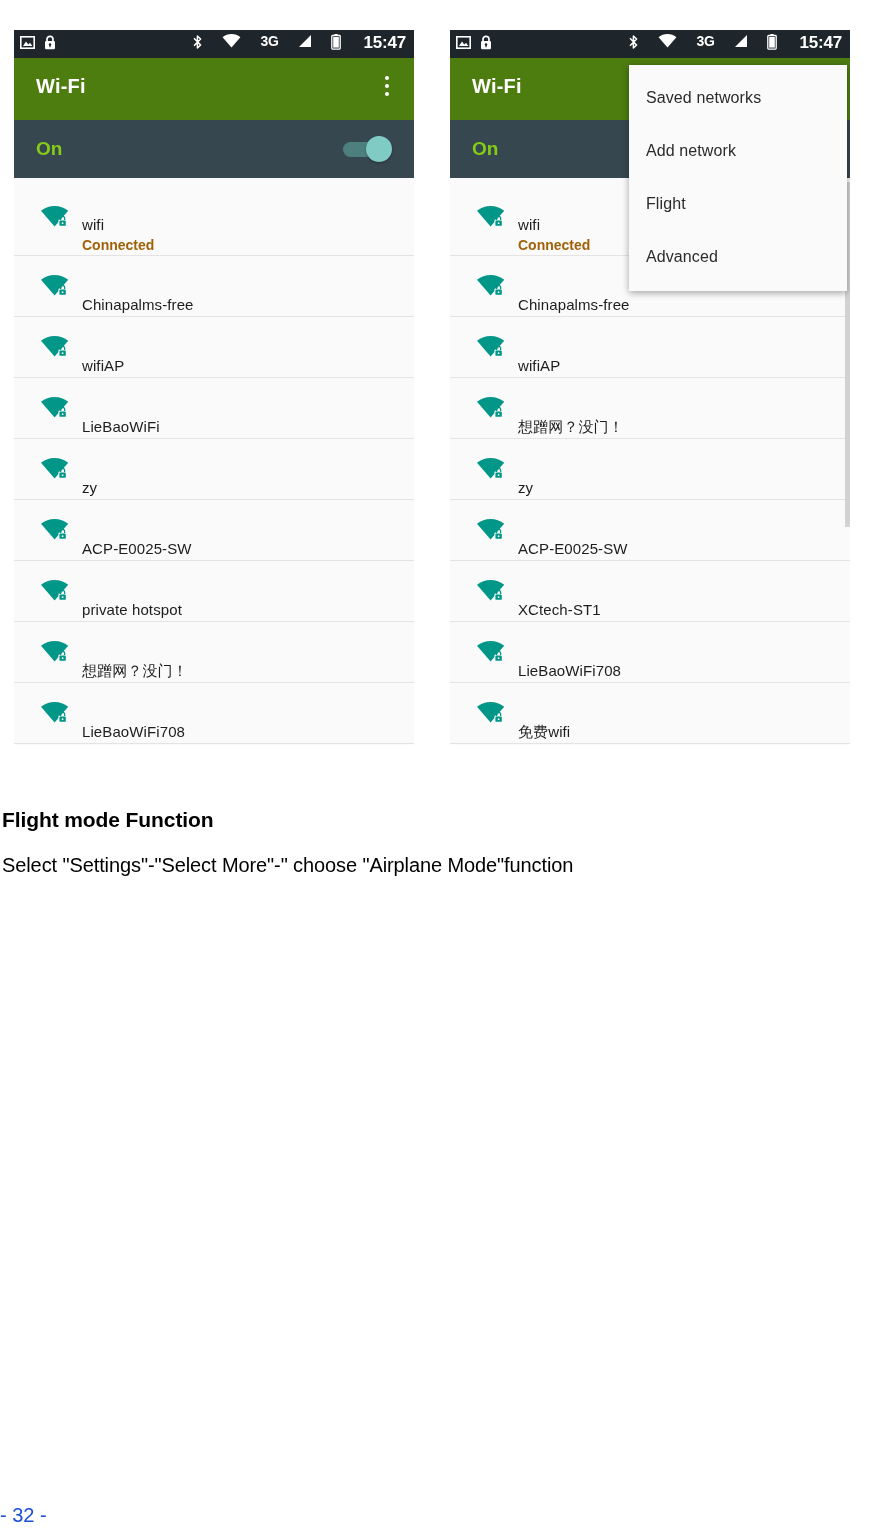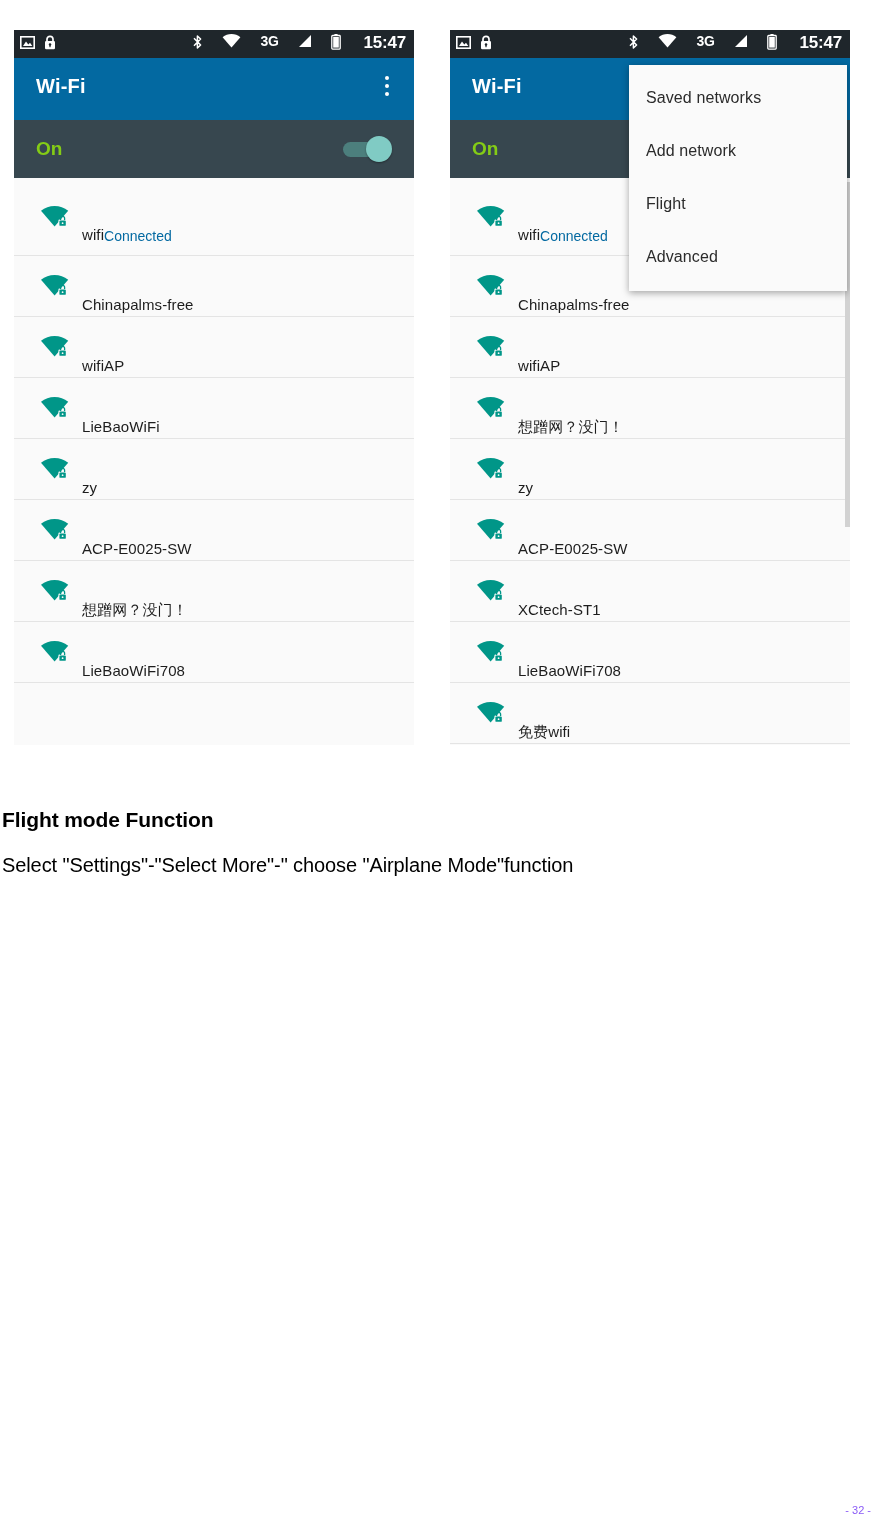--- a/index.html
+++ b/index.html
@@ -56,21 +56,21 @@
     font-weight: bold;
     color: #ffffff;
     margin-left: 4px;
     letter-spacing: -0.2px;
     line-height: 1;
   }
 
   
   .appbar {
     height: 62px;
-    background: #0369a1;
+    background: #4d7c0f;
     display: flex;
     align-items: center;
     padding: 0 16px 6px 22px;
     box-sizing: border-box;
     position: relative;
     gap: 16px;
   }
   .appbar-title {
     color: #ffffff;
     font-size: 20px;
@@ -152,32 +152,33 @@
     background: #fafafa;
   }
   .netrow.tall { height: 78px; }
   .netrow .wicon {
     width: 54px;
     flex: 0 0 54px;
     display: flex;
     justify-content: center;
     align-items: center;
   }
-  .netrow .txt { display: flex; flex-direction: row; justify-content: center; margin-top: 37px; }
+  .netrow .txt { display: flex; flex-direction: column; justify-content: center; margin-top: 37px; }
   .ssid {
     font-size: 15px;
     color: #1d1d1d;
     line-height: 19px;
     letter-spacing: 0.1px;
   }
   .substatus {
     font-size: 14px;
-    color: #0369a1;
+    color: #a16207;
     line-height: 19px;
     margin-top: 2px;
+    font-weight: bold;
   }
 
   
   .popupmenu {
     position: absolute;
     left: 179px;
     top: 35px;
     width: 218px;
     background: #fafafa;
     box-shadow: 0 2px 7px rgba(0,0,0,0.35);
@@ -223,23 +224,23 @@
     top: 854px;
     font-size: 20px;
     color: #000000;
     letter-spacing: -0.1px;
   }
   .page-footer {
     position: absolute;
     left: 0;
     right: 0;
     top: 1504px;
-    text-align: right;
-    font-size: 11px;
-    color: #8b5cf6;
+    text-align: left;
+    font-size: 20px;
+    color: #1d4ed8;
   }
 </style>
 </head>
 <body>
 
 <div class="phone" id="phone-left">
 
   <div class="statusbar">
     <div class="sb-left">
       <span>
@@ -392,20 +393,34 @@
         <span class="wicon">
           <svg width="30" height="24" viewBox="0 0 30 24">
             <path d="M1 5.8 L14.6 21.4 L28.2 5.8 A21.5 21.5 0 0 0 1 5.8 Z" fill="#009688"></path>
             <rect x="18.4" y="14.6" width="8.4" height="7" rx="1.2" fill="#fafafa"></rect>
             <path d="M20.6 15 V13.3 a2 2 0 0 1 4 0 V15" fill="none" stroke="#009688" stroke-width="1.3"></path>
             <rect x="19.4" y="15.6" width="6.4" height="5.2" rx="0.9" fill="#009688"></rect>
             <circle cx="22.6" cy="18.2" r="0.9" fill="#fafafa"></circle>
           </svg>
         </span>
         <span class="txt">
+          <span class="ssid">private hotspot</span>
+        </span>
+      </div>
+      <div class="netrow">
+        <span class="wicon">
+          <svg width="30" height="24" viewBox="0 0 30 24">
+            <path d="M1 5.8 L14.6 21.4 L28.2 5.8 A21.5 21.5 0 0 0 1 5.8 Z" fill="#009688"></path>
+            <rect x="18.4" y="14.6" width="8.4" height="7" rx="1.2" fill="#fafafa"></rect>
+            <path d="M20.6 15 V13.3 a2 2 0 0 1 4 0 V15" fill="none" stroke="#009688" stroke-width="1.3"></path>
+            <rect x="19.4" y="15.6" width="6.4" height="5.2" rx="0.9" fill="#009688"></rect>
+            <circle cx="22.6" cy="18.2" r="0.9" fill="#fafafa"></circle>
+          </svg>
+        </span>
+        <span class="txt">
           <span class="ssid">想蹭网？没门！</span>
         </span>
       </div>
       <div class="netrow">
         <span class="wicon">
           <svg width="30" height="24" viewBox="0 0 30 24">
             <path d="M1 5.8 L14.6 21.4 L28.2 5.8 A21.5 21.5 0 0 0 1 5.8 Z" fill="#009688"></path>
             <rect x="18.4" y="14.6" width="8.4" height="7" rx="1.2" fill="#fafafa"></rect>
             <path d="M20.6 15 V13.3 a2 2 0 0 1 4 0 V15" fill="none" stroke="#009688" stroke-width="1.3"></path>
             <rect x="19.4" y="15.6" width="6.4" height="5.2" rx="0.9" fill="#009688"></rect>

